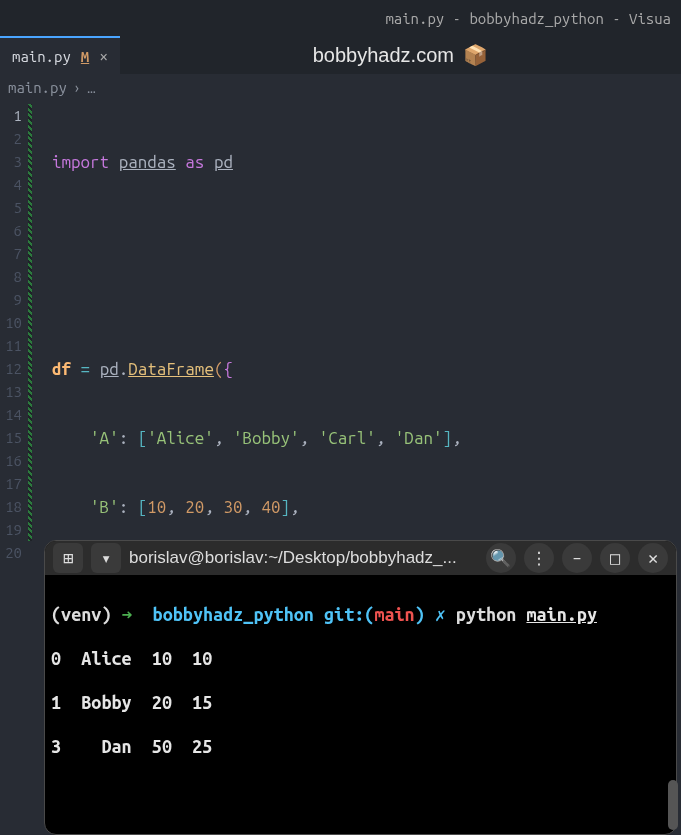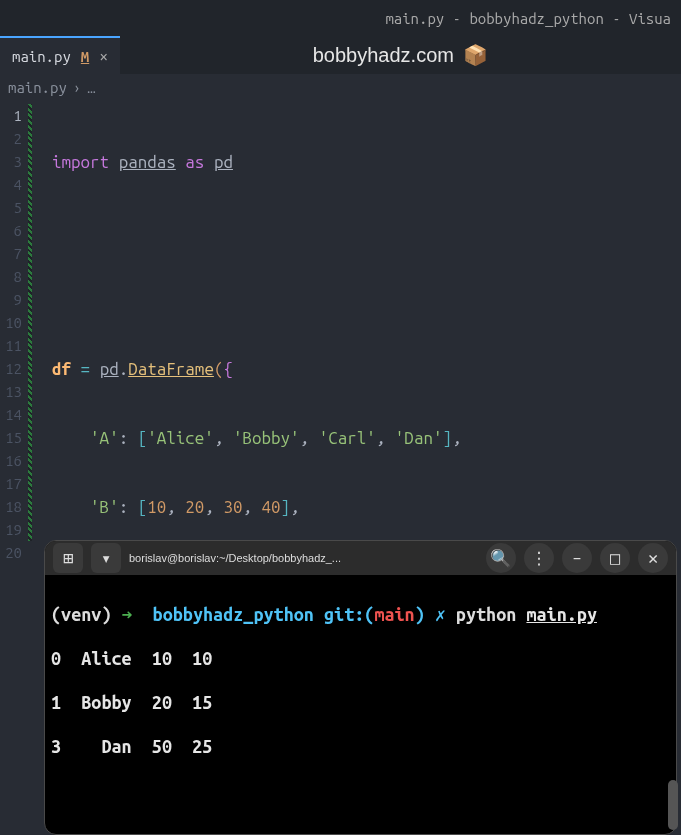--- a/index.html
+++ b/index.html
@@ -133,21 +133,21 @@
   .term-btn {
     height: 30px; min-width: 30px;
     border-radius: 6px;
     background: #3a3a3a;
     display: flex; align-items: center; justify-content: center;
     color: #ddd;
     cursor: pointer;
   }
   .term-btn.round { border-radius: 50%; width: 30px; }
   .term-chev { width: 24px; }
-  .term-title { color: #ddd; font-size: 11px; font-family: sans-serif; flex: 0 0 auto; }
+  .term-title { color: #ddd; font-size: 17px; font-family: sans-serif; flex: 0 0 auto; }
   .term-spacer { flex: 1; }
   .term-body {
     padding: 6px 6px 0 6px;
     white-space: pre;
     font-size: 18px;
     line-height: 22px;
     color: #e6e6e6;
     font-weight: 600;
     overflow: hidden;
   }

